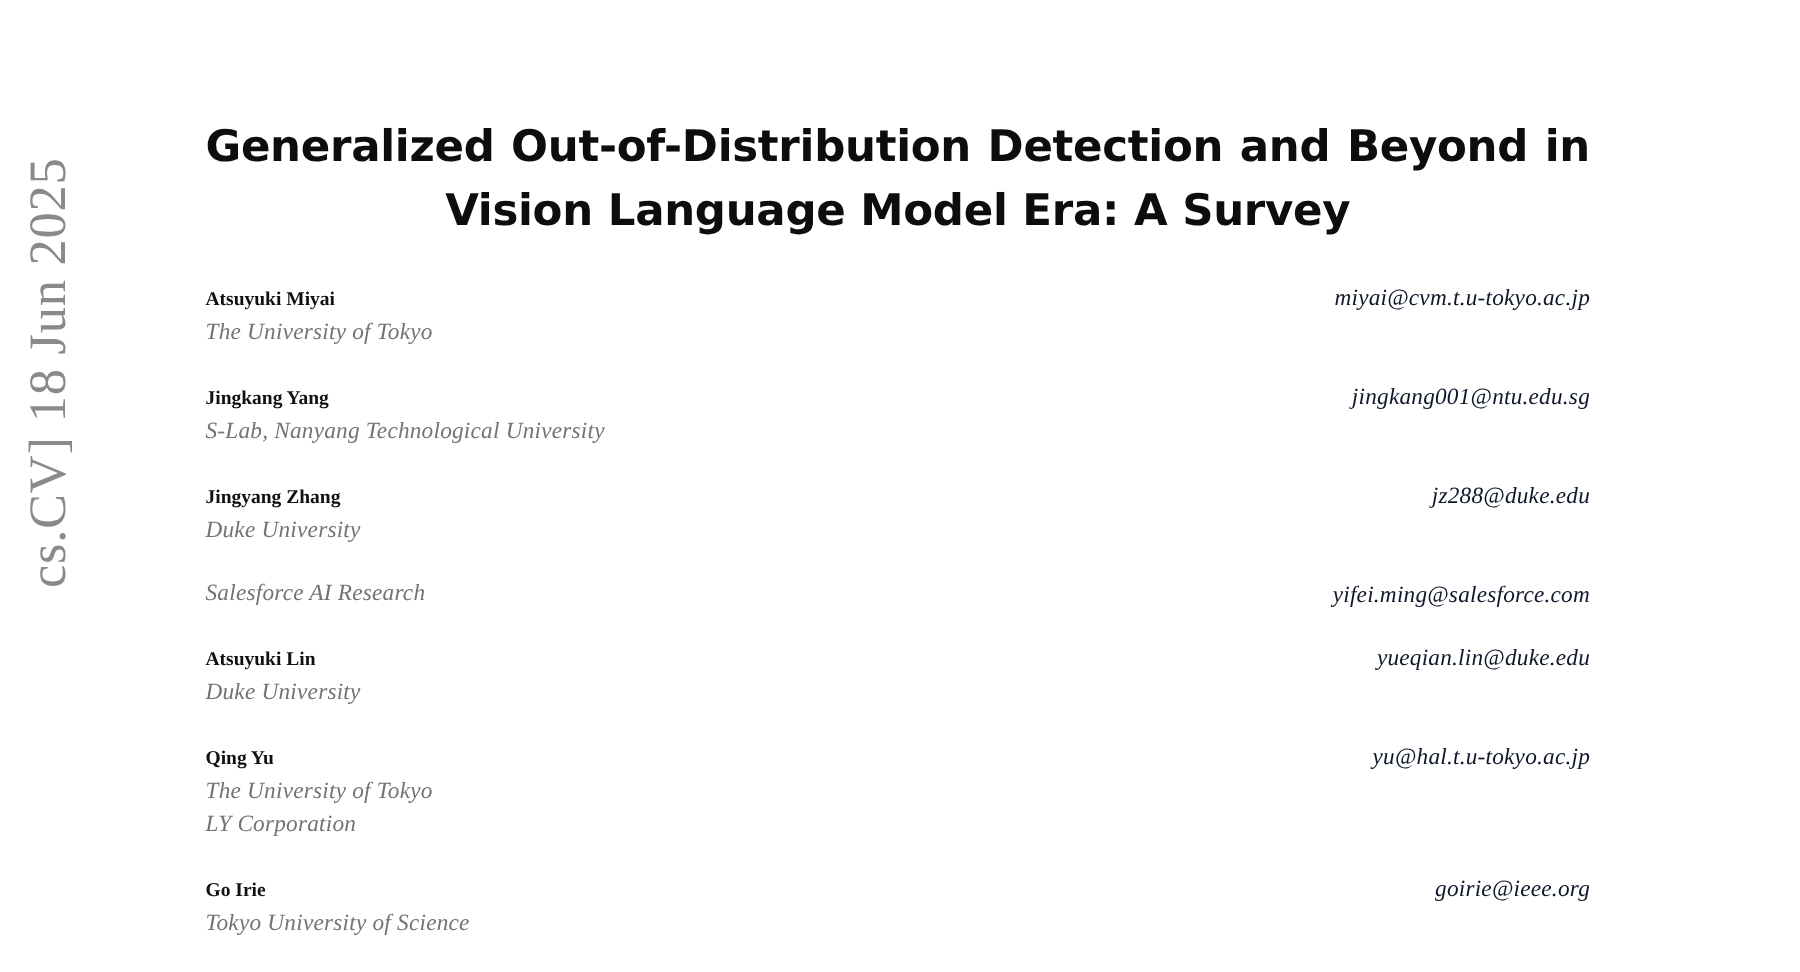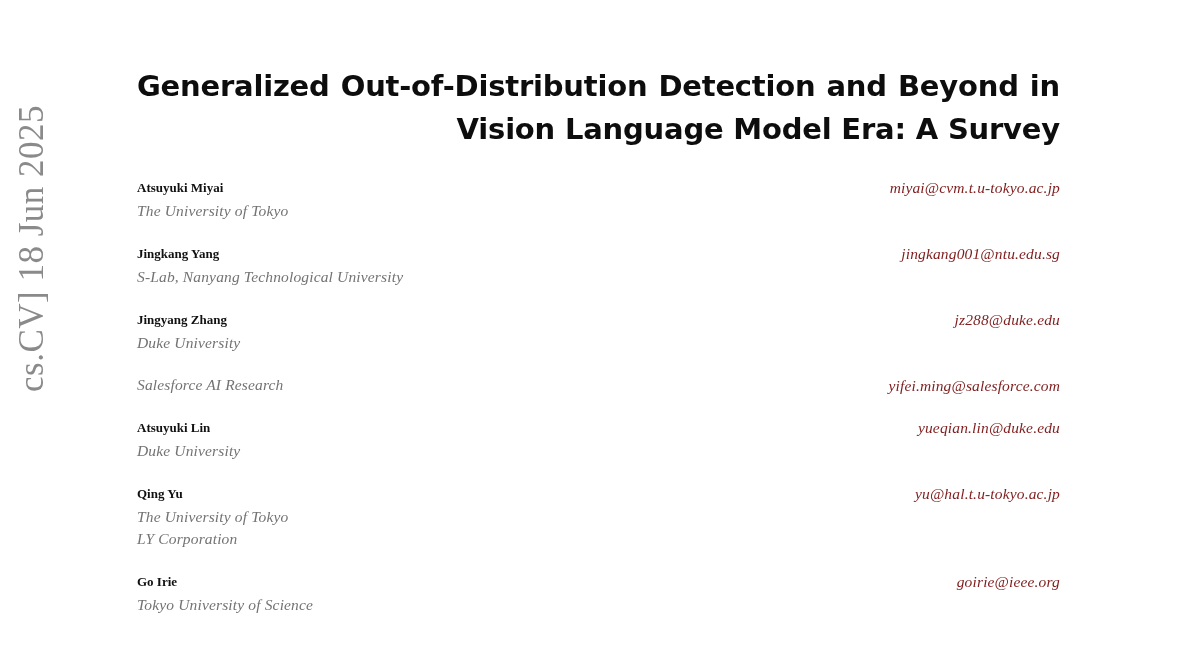--- a/index.html
+++ b/index.html
@@ -38,21 +38,21 @@
     line-height: 1;
     color: #8a8a8a;
     white-space: nowrap;
     letter-spacing: 0.5px;
   }
 
   
   #page-content {
     position: absolute;
     left: 137px;
-    top: 0;
+    top: 11px;
     width: 923px;   
     height: 512px;
   }
 
   
   #paper-title {
     position: absolute;
     top: 46px;
     left: 0;
     width: 923px;
@@ -64,21 +64,21 @@
     color: #0d0d0d;
   }
   #paper-title .title-line-1 {
     display: block;
     text-align: justify;
     text-align-last: justify;
     white-space: normal;
   }
   #paper-title .title-line-2 {
     display: block;
-    text-align: right;
+    text-align: center;
     white-space: nowrap;
   }
 
   
   #author-list {
     position: absolute;
     top: 176px;
     left: 0;
     width: 923px;
   }
@@ -111,21 +111,21 @@
     letter-spacing: 0.15px;
   }
   .author-email {
     position: absolute;
     top: 1px;
     right: 0;
     font-family: "Liberation Serif", "DejaVu Serif", serif;
     font-style: italic;
     font-size: 15.5px;
     line-height: 22px;
-    color: #7f1d1d;
+    color: #0f172a;
     white-space: nowrap;
     letter-spacing: 0.15px;
   }
 </style>
 </head>
 <body>
 
 <div id="arxiv-stamp">
   <span class="stamp-text">cs.CV]  18 Jun 2025</span>
 </div>

